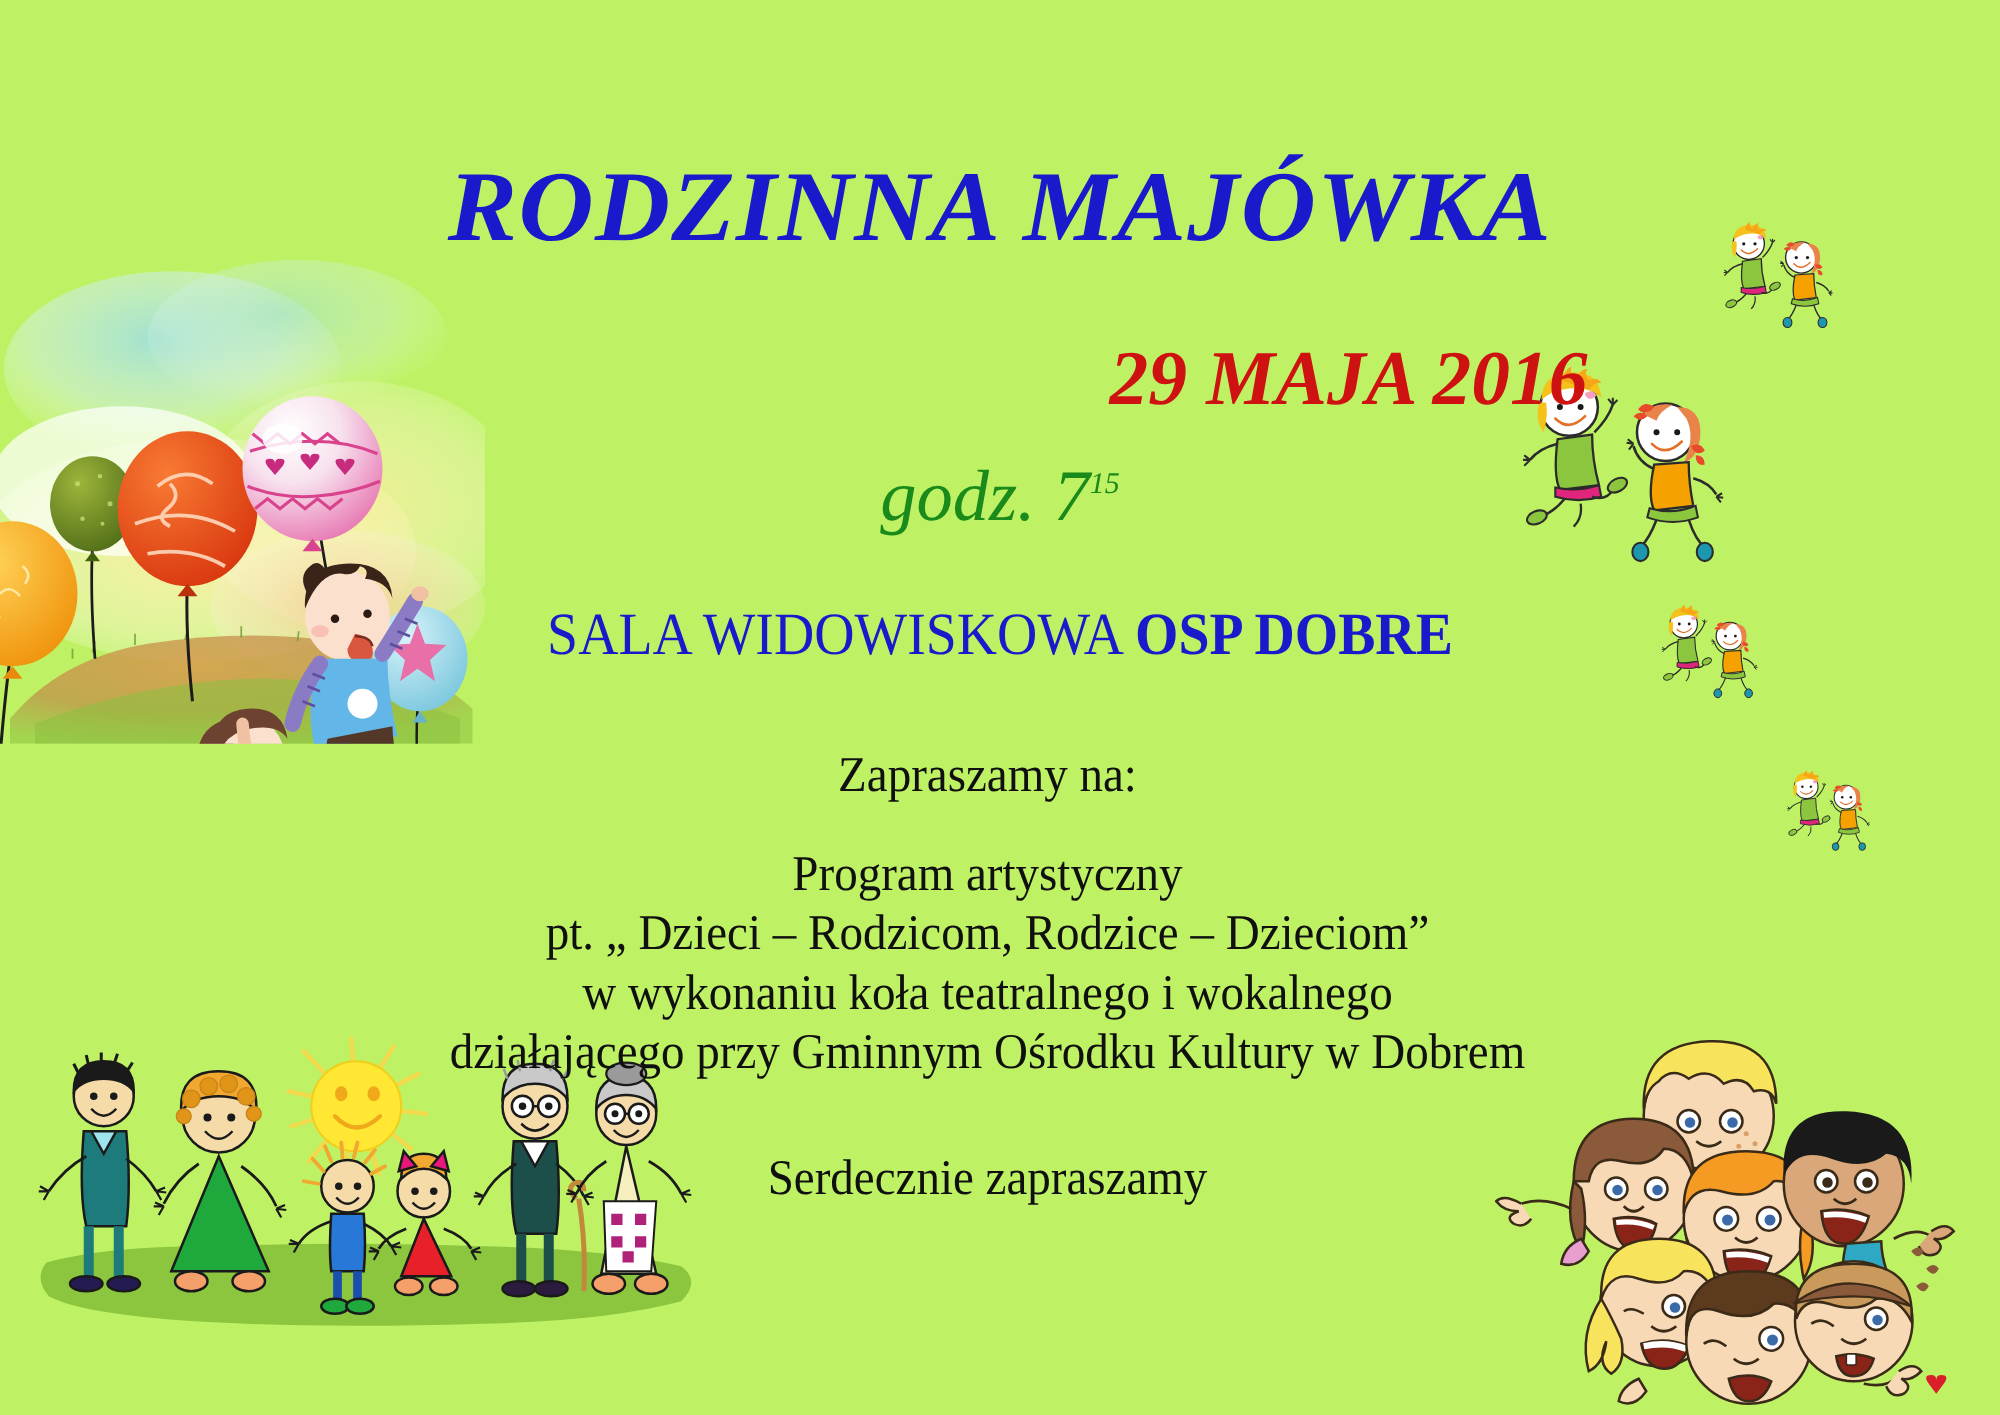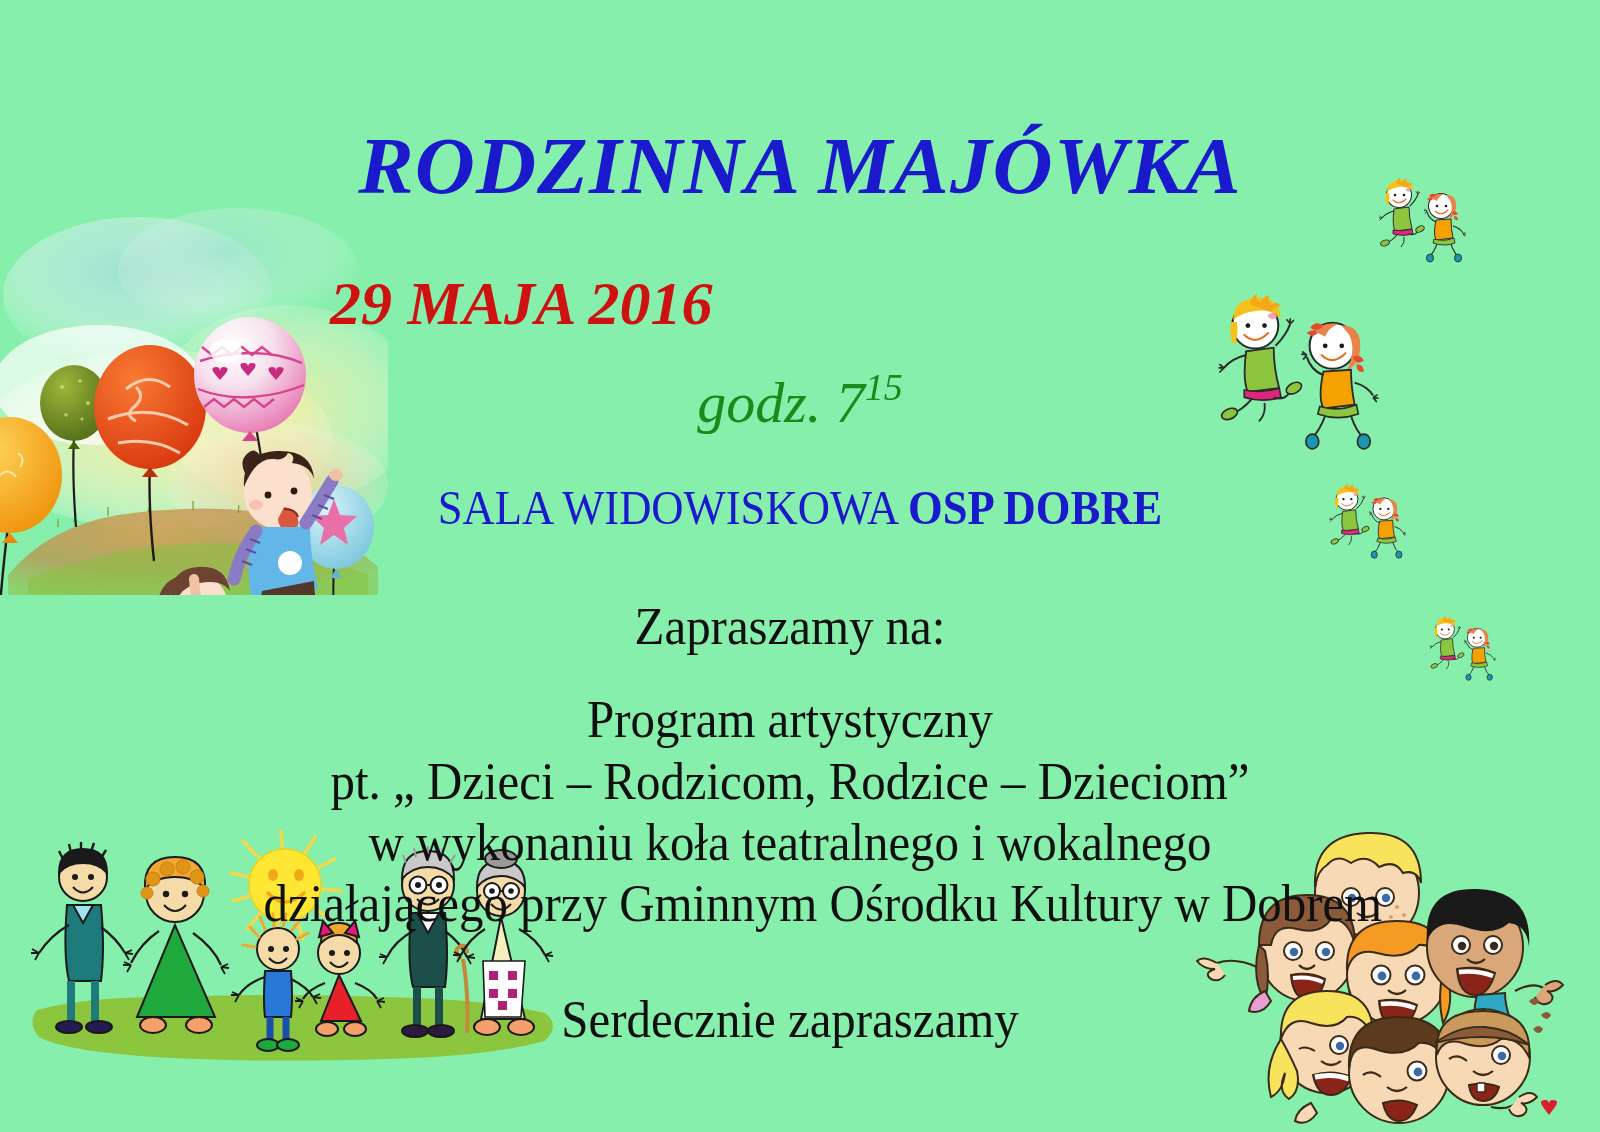--- a/index.html
+++ b/index.html
@@ -4,21 +4,21 @@
 <style>
   html, body {
     margin: 0;
     padding: 0;
     background: #ffffff;
   }
   #poster {
     position: relative;
     width: 1600px;
     height: 1132px;
-    background: #86efac;
+    background: #bef264;
     overflow: hidden;
     font-family: "Liberation Serif", serif;
   }
 
   
   .text-layer {
     position: absolute;
     left: 0; top: 0;
     width: 1600px;
     height: 1132px;
@@ -42,21 +42,21 @@
     white-space: nowrap;
     line-height: 1;
     transform: scaleX(1.04);
   }
 
   .date-line {
     position: absolute;
     left: 330px;
     top: 272px;
     width: 940px;
-    text-align: left;
+    text-align: right;
     font-family: "Liberation Serif", serif;
     font-style: italic;
     font-weight: bold;
     font-size: 62px;
     color: #CE1212;
     white-space: nowrap;
     line-height: 1;
   }
 
   .time-line {
@@ -66,21 +66,21 @@
     width: 940px;
     text-align: center;
     font-family: "Liberation Serif", serif;
     font-style: italic;
     font-size: 58px;
     color: #1A8A1A;
     white-space: nowrap;
     line-height: 1;
   }
   .time-line .sup {
-    font-size: 38px;
+    font-size: 24px;
     vertical-align: 22px;
     font-style: italic;
   }
 
   .venue-line {
     position: absolute;
     left: 300px;
     top: 484px;
     width: 1000px;
     text-align: center;
@@ -94,21 +94,21 @@
   .venue-line .strong { font-weight: bold; }
 
   .body-block {
     position: absolute;
     left: 230px;
     top: 596px;
     width: 1120px;
     text-align: center;
     font-family: "Liberation Serif", serif;
     color: #101010;
-    font-size: 52px;
+    font-size: 40px;
     line-height: 1.18;
   }
   .body-block .lead { display: block; transform: scaleX(0.94); white-space: nowrap; }
   .body-block .gap-sm { height: 32px; }
   .body-block .prog-line { display: block; transform: scaleX(0.94); white-space: nowrap; }
   .body-block .gap-lg { height: 54px; }
   .body-block .closing { display: block; transform: scaleX(0.94); white-space: nowrap; }
 
   
   .art-balloons {

